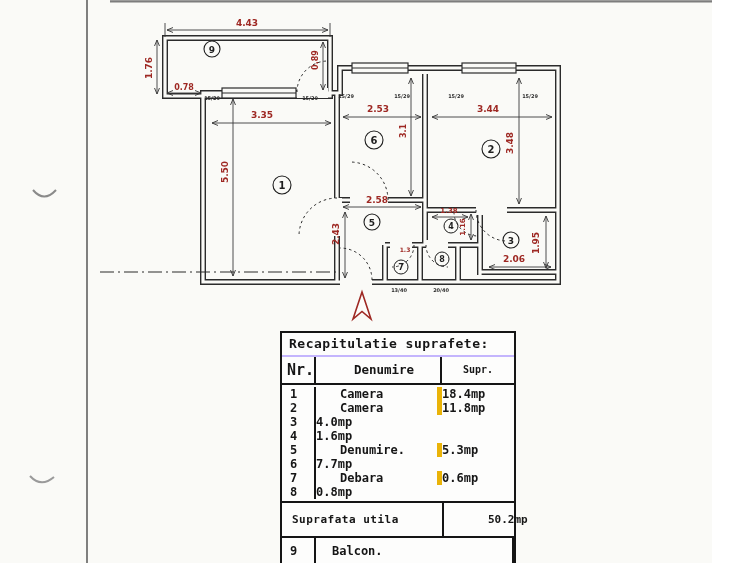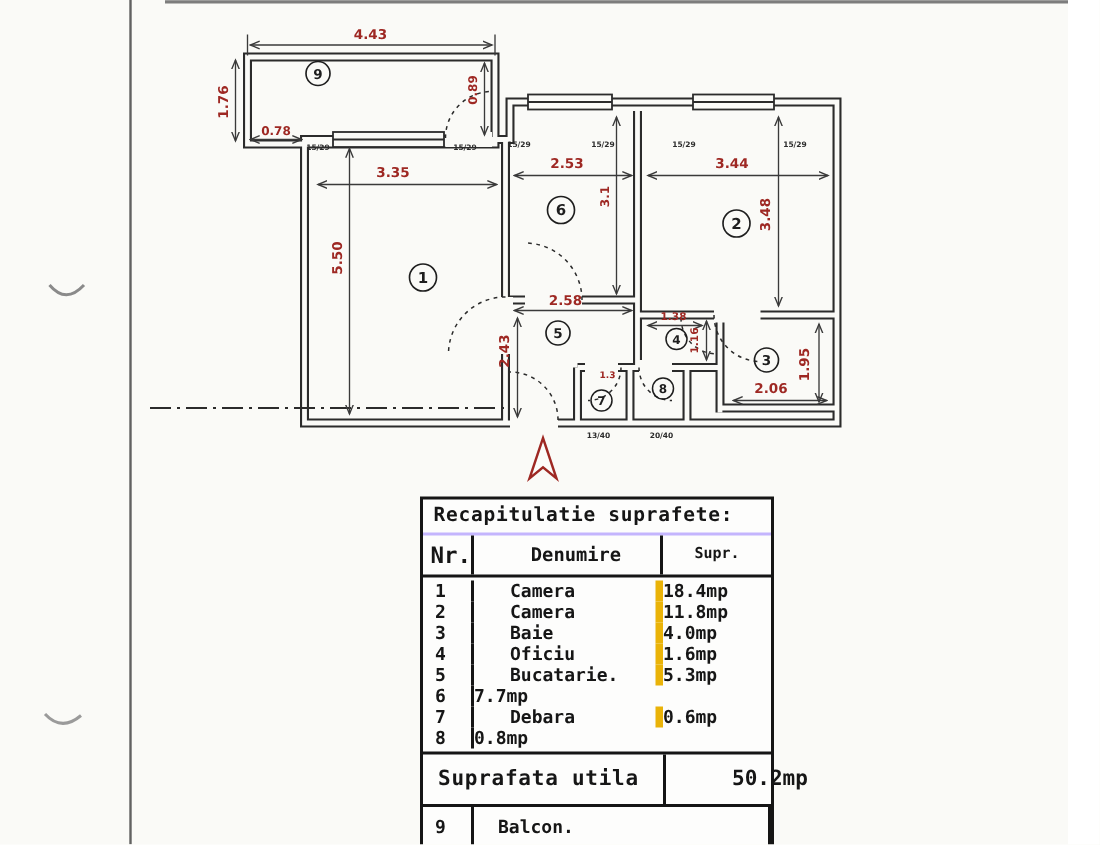--- a/index.html
+++ b/index.html
@@ -32,21 +32,21 @@
   .c-name{flex:1;box-sizing:border-box;padding-left:24px;}
   .c-area{width:72px;box-sizing:border-box;text-align:left;padding-right:21px;}
   .tbl-headrow .c-nr{padding-left:6px;line-height:26px;font-size:15px;border-right:2px solid #151515;padding-left:5px;}
   .tbl-headrow .c-name{line-height:26px;text-align:center;padding-left:12px;font-size:12.5px;border-right:2px solid #151515;}
   .tbl-headrow .c-area{line-height:26px;text-align:center;padding-right:0;font-size:10px;}
   .v-nr{border-right:2px solid #151515;}
   .v-name{border-right:5px solid #eab308;}
   .tbl-subtotal{
     display:flex;height:33px;line-height:33px;
     border-top:2px solid #151515;border-bottom:2px solid #151515;
-    font-size:14px;
+    font-size:11px;
   }
   .tbl-subtotal .sub-label{flex:1;padding-left:10px;letter-spacing:.5px;}
   .tbl-subtotal .sub-area{width:72px;border-left:2px solid #151515;text-align:right;padding-right:5px;box-sizing:border-box;padding-left:44px;}
   .tbl-extra{display:flex;height:26px;line-height:26px;font-size:12px;}
   .tbl-extra .c-nr{border-right:2px solid #151515;}
   .tbl-extra .c-name{border-right:2px solid #151515;padding-left:16px;}
 </style>
 </head>
 <body>
 
@@ -231,31 +231,29 @@
         <div class="c-name v-name">Camera</div>
         <div class="c-area">18.4mp</div>
       </div>
       <div class="tbl-row">
         <div class="c-nr v-nr">2</div>
         <div class="c-name v-name">Camera</div>
         <div class="c-area">11.8mp</div>
       </div>
       <div class="tbl-row">
         <div class="c-nr v-nr">3</div>
-        <div class="c-name v-name">Baie</div>
         <div class="c-area">4.0mp</div>
       </div>
       <div class="tbl-row">
         <div class="c-nr v-nr">4</div>
-        <div class="c-name v-name">Oficiu</div>
         <div class="c-area">1.6mp</div>
       </div>
       <div class="tbl-row">
         <div class="c-nr v-nr">5</div>
-        <div class="c-name v-name">Bucatarie.</div>
+        <div class="c-name v-name">Denumire.</div>
         <div class="c-area">5.3mp</div>
       </div>
       <div class="tbl-row">
         <div class="c-nr v-nr">6</div>
         <div class="c-area">7.7mp</div>
       </div>
       <div class="tbl-row">
         <div class="c-nr v-nr">7</div>
         <div class="c-name v-name">Debara</div>
         <div class="c-area">0.6mp</div>

